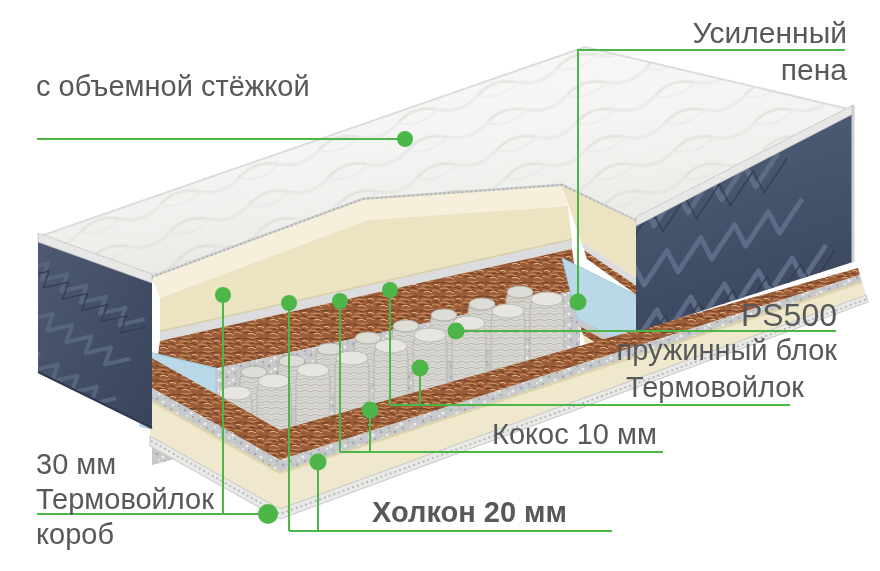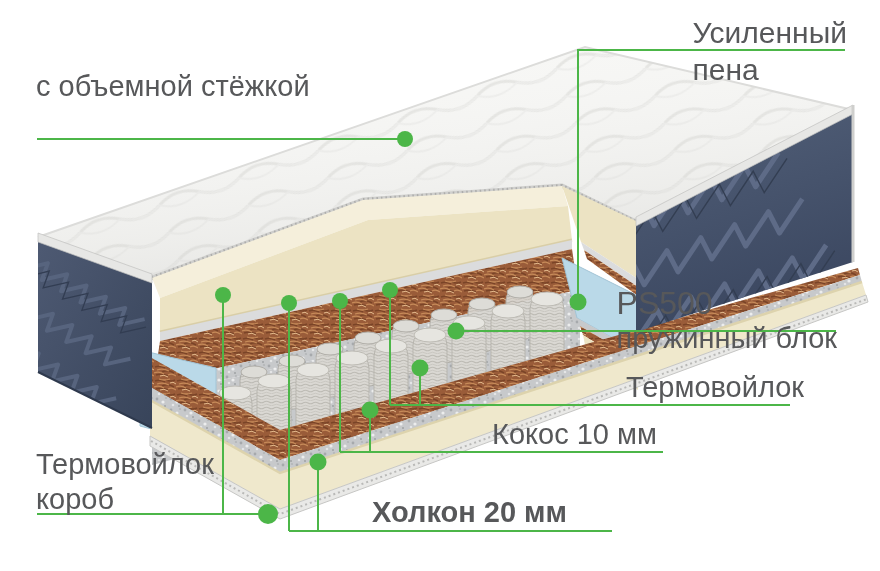--- a/index.html
+++ b/index.html
@@ -1,20 +1,20 @@
 <!DOCTYPE html>
 <html><head>
 <meta charset="utf-8">
 <style>
   html,body{margin:0;padding:0;background:#fff;}
   .page{position:relative;width:880px;height:571px;background:#ffffff;overflow:hidden;
         font-family:"Liberation Sans",sans-serif;}
   .page svg{position:absolute;left:0;top:0;}
   .lbl{position:absolute;color:#57585a;font-size:29px;line-height:33px;white-space:nowrap;}
-  .lbl.right{}
+  .lbl.right{text-align:right;}
   .box-lbl{font-size:30px;line-height:37px;}
   .ps1{font-size:32px;line-height:39px;}
   .ps2{font-size:29px;line-height:30px;}
   .foam-lbl{line-height:35px;}
 </style>
 </head>
 <body>
 
 <div class="page">
 
@@ -190,29 +190,30 @@
 
   <div class="lbl" style="left:36px;top:70px;">
     <div>с объемной стёжкой</div>
   </div>
 
   <div class="lbl right box-lbl" style="right:33px;top:14px;">
     <div>Усиленный</div>
     <div>пена</div>
   </div>
 
-  <div class="lbl right" style="right:43px;top:284px;margin-left:19px;">
+  <div class="lbl right" style="right:43px;top:296px;margin-left:19px;">
     <div class="ps1">PS500</div>
     <div class="ps2">пружинный блок</div>
   </div>
 
   <div class="lbl right" style="right:76px;top:371px;">Термовойлок</div>
 
   <div class="lbl" style="left:492px;top:418px;">Кокос 10 мм</div>
 
   <div class="lbl" style="left:372px;top:496px;font-weight:bold;">Холкон 20 мм</div>
 
   <div class="lbl foam-lbl" style="left:36px;top:447px;">
+    <div>30 мм</div>
     <div>Термовойлок</div>
     <div>короб</div>
   </div>
 
 </div>
 
 </body></html>

